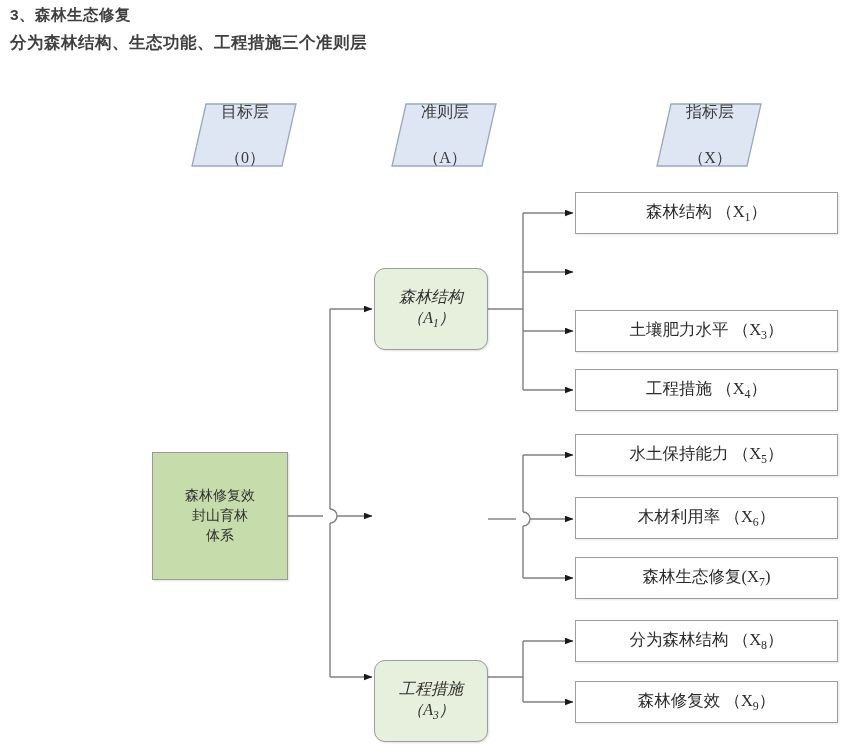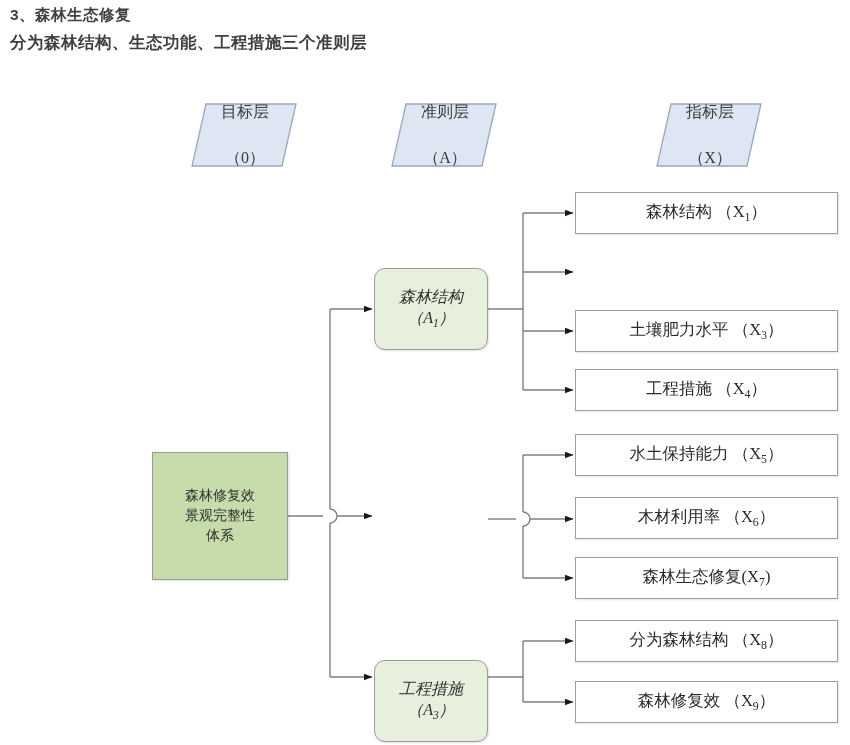--- a/index.html
+++ b/index.html
@@ -159,21 +159,21 @@
     </svg>
     <div class="txt">
       <span>指标层</span>
       <span>（X）</span>
     </div>
   </div>
 
   <div id="root-node">
     <div>
       <div>森林修复效</div>
-      <div>景观完整性</div>
+      <div>封山育林</div>
       <div>体系</div>
     </div>
   </div>
 
   <div class="crit-node" id="crit-a1">
     <span>森林结构</span>
     <span><span>（A</span><sub>1</sub><span>）</span></span>
   </div>
 
 

